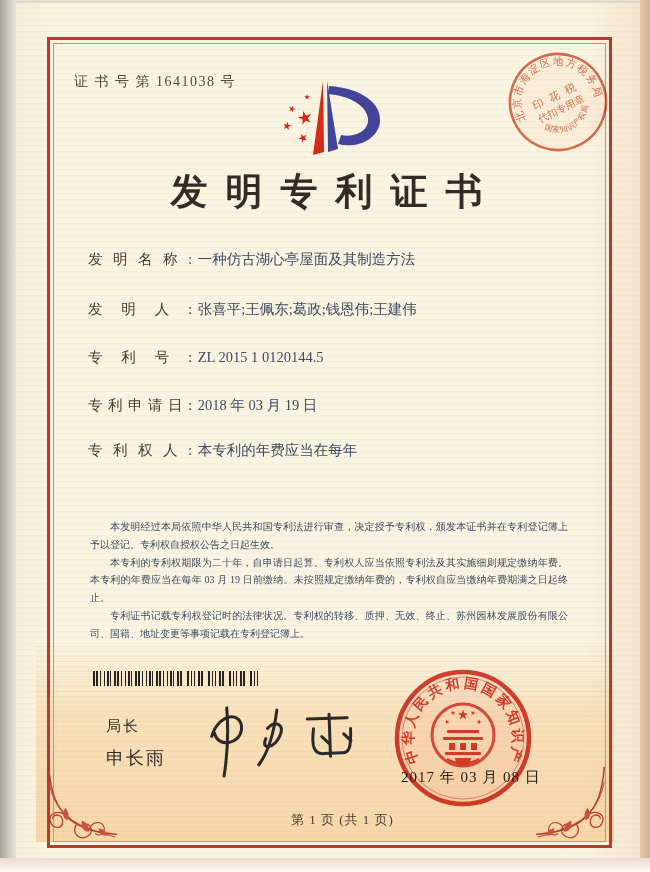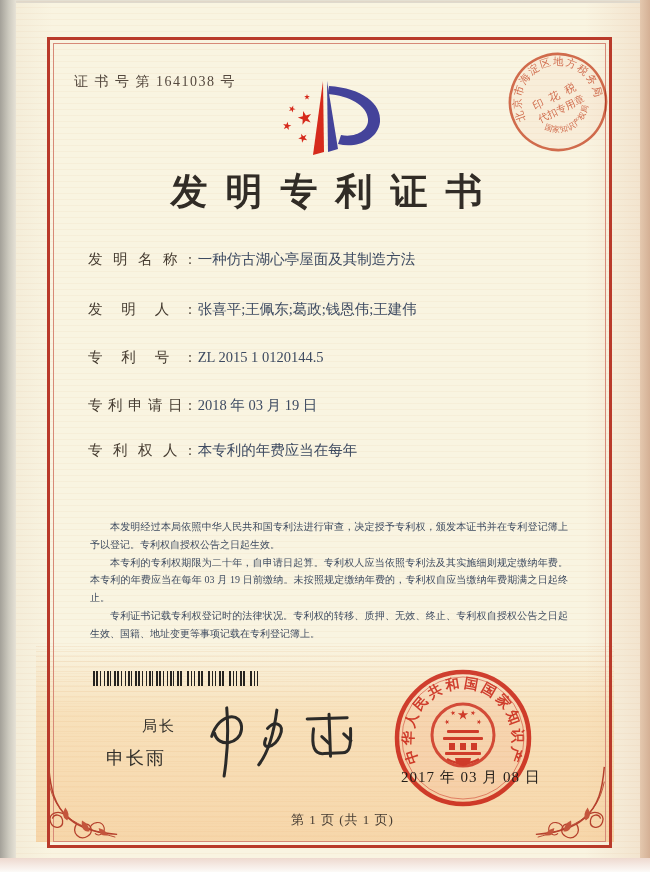--- a/index.html
+++ b/index.html
@@ -24,21 +24,21 @@
   .title{position:absolute;left:47px;top:167px;width:559px;text-align:center;font-size:37px;font-weight:700;
          color:#312c26;letter-spacing:18px;text-indent:18px;}
   .row{position:absolute;left:88px;width:490px;font-size:14.5px;color:#3d4a61;white-space:nowrap;}
   .row .lbl{display:inline-block;width:104px;margin-right:2px;color:#453b30;text-align:justify;text-align-last:justify;}
   .row .val{color:#3d4a61;}
   .paras{position:absolute;left:90px;top:518px;width:478px;font-size:10px;line-height:17.8px;
          color:#3e4b60;text-align:justify;}
   .paras p{margin:0;text-indent:2em;}
   .barcode{position:absolute;left:93px;top:671px;width:165px;height:15px;
            background:repeating-linear-gradient(90deg,#26231f 0 1.5px,transparent 1.5px 3px,#26231f 3px 5px,transparent 5px 6.5px,#26231f 6.5px 7.5px,transparent 7.5px 10.5px);}
-  .sig-title{position:absolute;left:106px;top:717px;font-size:15px;color:#33302b;font-family:"Liberation Sans","DejaVu Sans",sans-serif;letter-spacing:2px;margin-left:36px;}
+  .sig-title{position:absolute;left:106px;top:717px;font-size:15px;color:#33302b;font-family:"Liberation Sans","DejaVu Sans",sans-serif;letter-spacing:2px;}
   .sig-name{position:absolute;left:106px;top:746px;font-size:18px;color:#33302b;font-family:"Liberation Sans","DejaVu Sans",sans-serif;letter-spacing:2px;}
   .sig-svg{position:absolute;left:196px;top:698px;}
   .office-seal{position:absolute;left:386px;top:658px;mix-blend-mode:multiply;}
   .seal-date{position:absolute;left:401px;top:768px;font-size:15px;color:#221e19;letter-spacing:1px;z-index:5;}
   .footer{position:absolute;left:47px;top:811px;width:591px;text-align:center;font-size:13px;color:#473d33;letter-spacing:1px;}
   .corner{position:absolute;width:74px;height:76px;}
   .corner-bl{left:45px;top:764px;}
   .corner-br{left:534px;top:764px;transform:scaleX(-1);}
   svg text{font-family:"Liberation Serif","DejaVu Serif",serif;}
 </style>
@@ -144,21 +144,21 @@
     <span class="val">2018 年 03 月 19 日</span>
   </div>
   <div class="row" style="top:441px">
     <span class="lbl">专利权人:</span>
     <span class="val">本专利的年费应当在每年</span>
   </div>
 
   <div class="paras">
     <p>本发明经过本局依照中华人民共和国专利法进行审查，决定授予专利权，颁发本证书并在专利登记簿上予以登记。专利权自授权公告之日起生效。</p>
     <p>本专利的专利权期限为二十年，自申请日起算。专利权人应当依照专利法及其实施细则规定缴纳年费。本专利的年费应当在每年 03 月 19 日前缴纳。未按照规定缴纳年费的，专利权自应当缴纳年费期满之日起终止。</p>
-    <p>专利证书记载专利权登记时的法律状况。专利权的转移、质押、无效、终止、专利权自授权公告之日起生效、国籍、地址变更等事项记载在专利登记簿上。</p>
+    <p>专利证书记载专利权登记时的法律状况。专利权的转移、质押、无效、终止、苏州园林发展股份有限公司、国籍、地址变更等事项记载在专利登记簿上。</p>
   </div>
 
   <div class="barcode"></div>
 
   <div class="sig-title">局长</div>
   <div class="sig-name">申长雨</div>
   <svg class="sig-svg" width="170" height="90" viewBox="0 0 170 90">
     <g fill="none" stroke="#2b2a28" stroke-width="3" stroke-linecap="round" stroke-linejoin="round" transform="rotate(-2 85 45)">
       <path d="M16,36 C24,12 48,12 46,30 C44,45 22,48 19,33"></path>
       <path d="M32,8 C33,30 31,55 27,76"></path>

